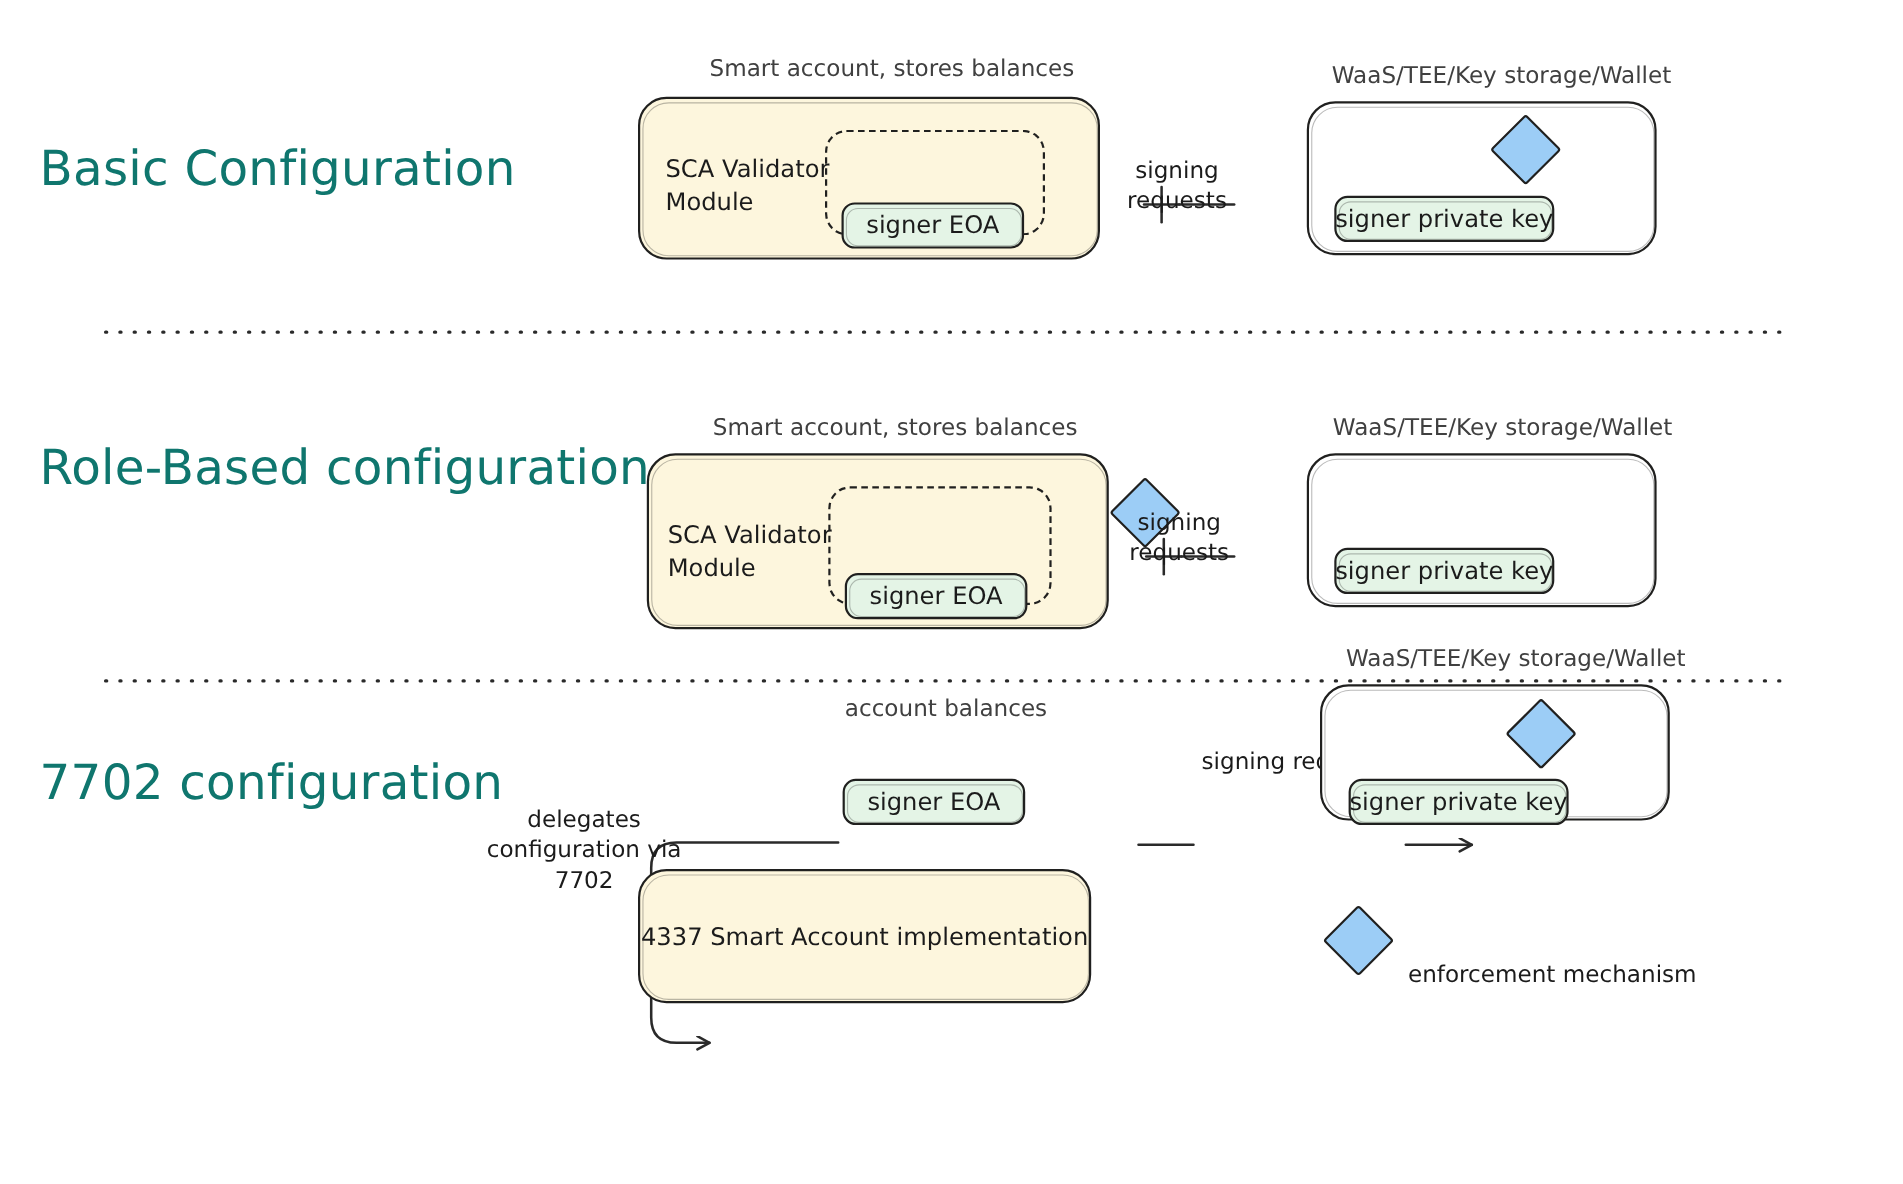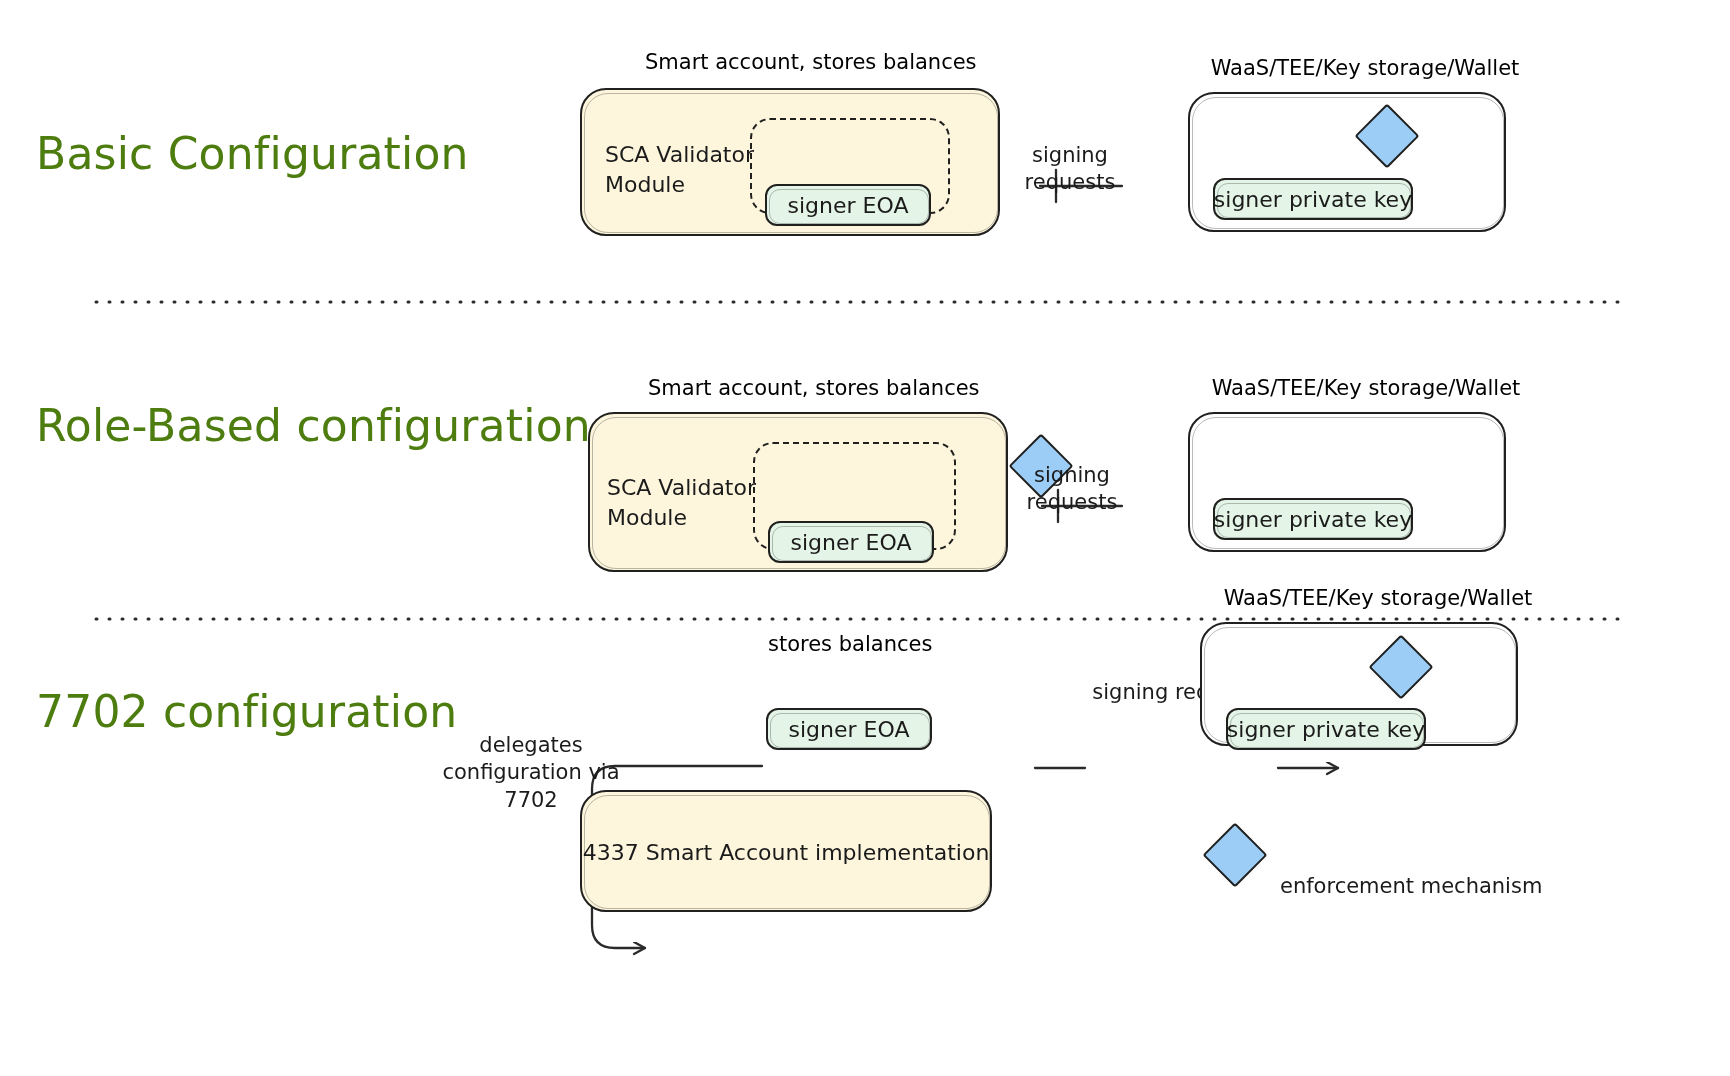--- a/index.html
+++ b/index.html
@@ -18,29 +18,29 @@
   }
 
   
   .abs { position: absolute; box-sizing: border-box; }
 
   
   .row-title {
     font-size: 44px;
     font-weight: 400;
     letter-spacing: 0.2px;
-    color: #4d7c0f;
+    color: #0f766e;
     white-space: nowrap;
     line-height: 1;
   }
 
   
   .caption {
     font-size: 21px;
-    color: #000000;
+    color: #404040;
     white-space: nowrap;
     line-height: 1.2;
     text-align: center;
   }
 
   
   .cream-box {
     background: #fdf6dd;
     border: 2.5px solid #20201f;
     border-radius: 26px;
@@ -217,21 +217,21 @@
 </div>
 
 <div class="abs caption" style="left:1196px; top:376px; width:340px;">WaaS/TEE/Key storage/Wallet</div>
 
 <div class="abs white-box" style="left:1188px; top:412px; width:318px; height:140px;"></div>
 
 <div class="abs green-box" style="left:1213px; top:462px; width:200px; height:42px;">signer private key</div>
 
 <div class="abs row-title" style="left:36px; top:690px;">7702 configuration</div>
 
-<div class="abs caption" style="left:768px; top:632px; width:160px;">stores balances</div>
+<div class="abs caption" style="left:768px; top:632px; width:160px;">account balances</div>
 
 <div class="abs green-box" style="left:766px; top:672px; width:166px; height:42px;">signer EOA</div>
 
 <div class="abs edge-label" style="left:1086px; top:679px; width:186px;">signing requests</div>
 
 <div class="abs caption" style="left:1208px; top:586px; width:340px;">WaaS/TEE/Key storage/Wallet</div>
 
 <div class="abs white-box" style="left:1200px; top:622px; width:318px; height:124px;"></div>
 
 <div class="abs green-box" style="left:1226px; top:672px; width:200px; height:42px;">signer private key</div>

